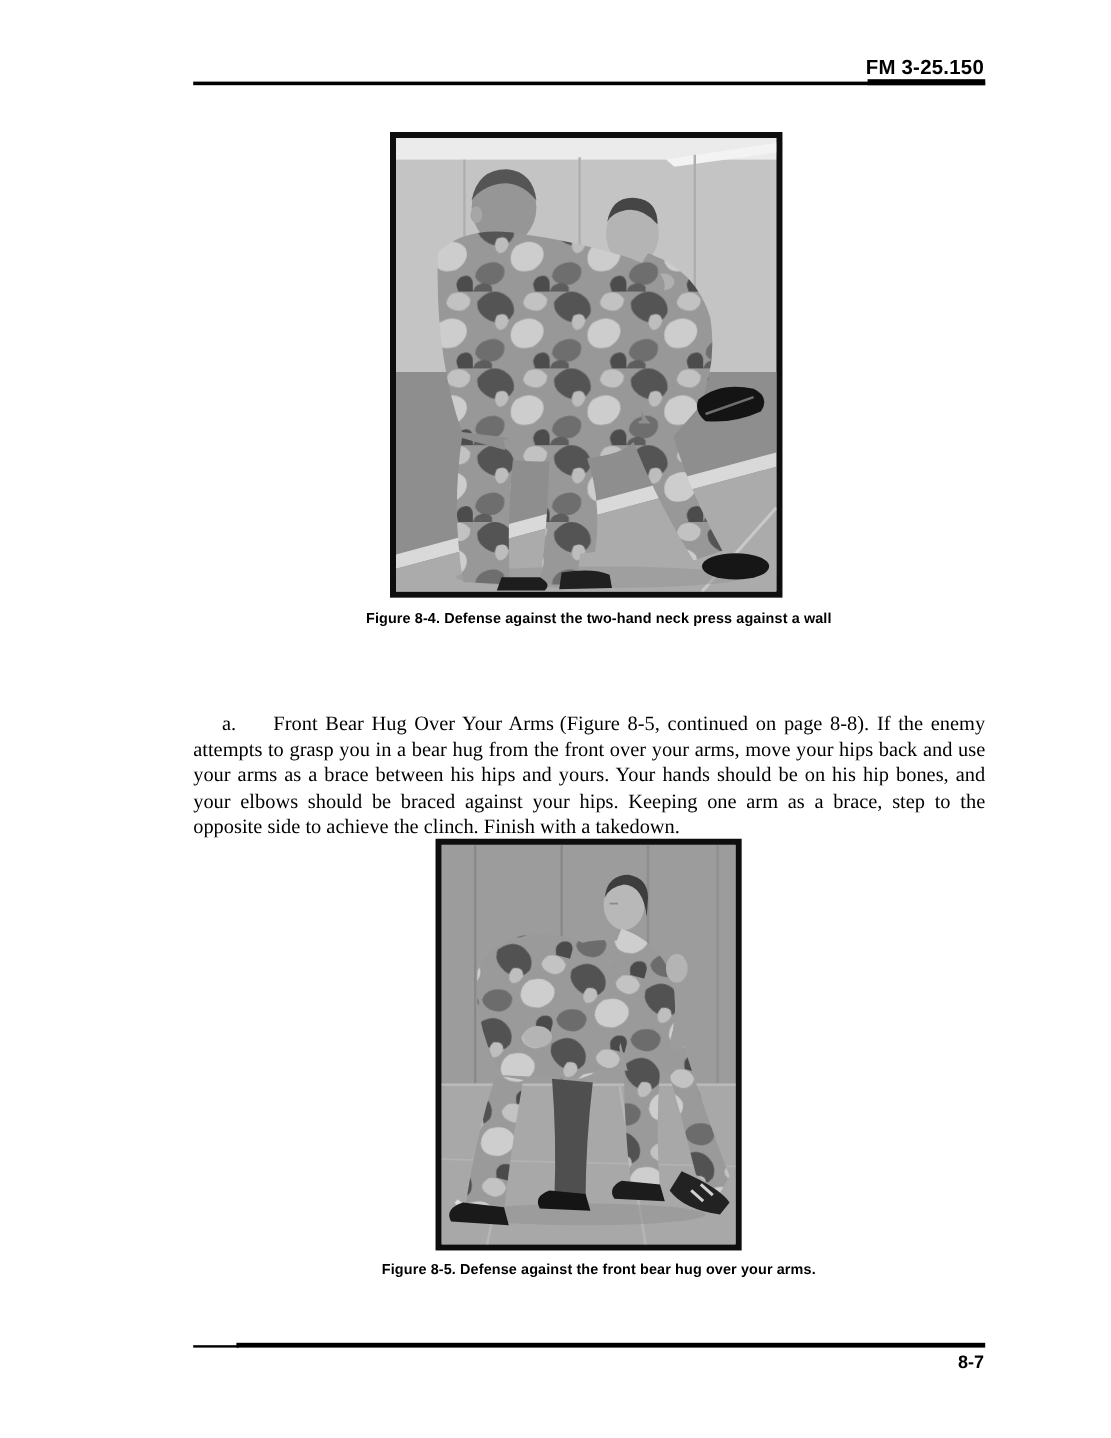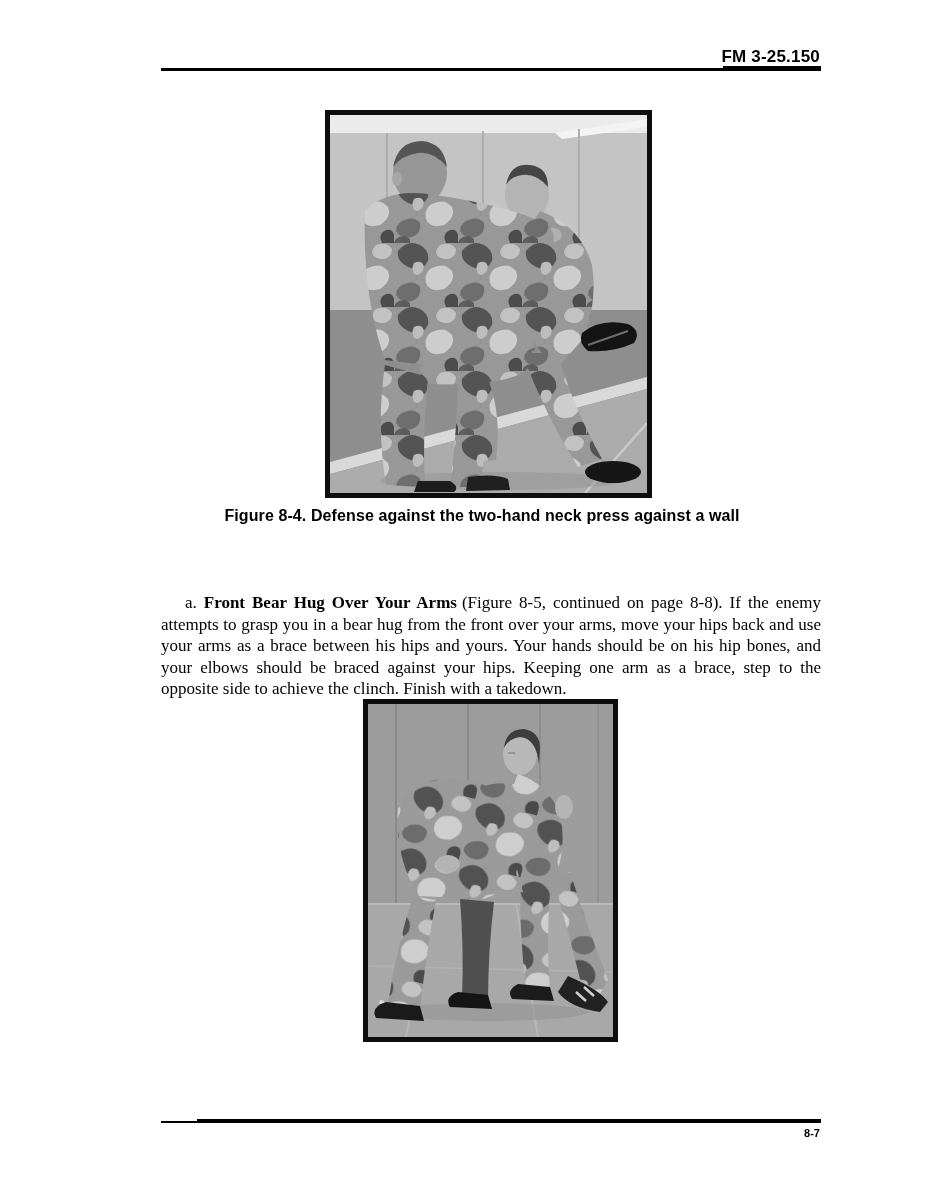--- a/index.html
+++ b/index.html
@@ -15,44 +15,44 @@
     position:absolute; top:48px; right:106px;
     font-family:"Liberation Sans", sans-serif; font-weight:bold; font-size:17px; line-height:17px;
     letter-spacing:.2px;
   }
   
   .fig-frame { position:absolute; border:5px solid #0e0e0e; background:#bdbdbd; }
   .fig-frame svg { display:block; width:100%; height:100%; }
   .fig1 { left:325px; top:110px; width:327px; height:388px; }
   .fig2 { left:363px; top:699px; width:255px; height:343px; }
   .caption {
-    position:absolute; left:152px; width:660px; text-align:center;
-    font-family:"Liberation Sans", sans-serif; font-weight:bold; font-size:16px; line-height:23px;
+    position:absolute; left:169px; width:660px; text-align:center;
+    font-family:"Liberation Sans", sans-serif; font-weight:bold; font-size:12px; line-height:23px;
     letter-spacing:.1px;
   }
   .caption1 { top:504px; }
   .caption2 { top:1047px; }
   
   .section-heading {
     position:absolute; left:161px; top:569px; width:660px;
     font-weight:bold; font-size:17px; line-height:20px; letter-spacing:.2px;
   }
   .section-heading .num { display:inline-block; width:56px; }
   .body-par {
     position:absolute; left:161px; top:592px; width:660px;
     font-size:17px; line-height:21.5px; text-align:justify; text-indent:24px;
   }
   .body-par .lbl { margin-right:7px; }
-  .body-par .b  { font-weight:bold; margin-right:5px; }
+  .body-par .b  { font-weight:normal; margin-right:5px;margin-left:24px; }
   
   .footer-rule-thin { position:absolute; left:161px; top:1121px; width:38px; height:2px; background:#000; }
   .footer-rule { position:absolute; left:197px; top:1119px; width:624px; height:4px; background:#000; }
   .page-number {
     position:absolute; top:1127px; right:106px;
-    font-family:"Liberation Sans", sans-serif; font-weight:bold; font-size:11px;
+    font-family:"Liberation Sans", sans-serif; font-weight:bold; font-size:15px;
   }
 </style>
 </head>
 <body>
 
 <div class="page">
 
   <div class="header-rule"></div>
   <div class="header-rule-thick"></div>
   <div class="header-text">FM 3-25.150</div>
@@ -159,18 +159,19 @@
       <ellipse cx="80" cy="160" rx="12" ry="9" fill="#b4b4b4"></ellipse>
       <ellipse cx="196" cy="103" rx="9" ry="12" fill="#b4b4b4"></ellipse>
       <path d="M152 188 Q152 235 158 285 L182 287 Q178 238 182 190 Z" fill="url(#camoB)"></path>
       <path d="M185 175 Q200 225 212 275 L232 290 240 276 Q222 230 202 168 Z" fill="url(#camoB)"></path>
       <path d="M150 280 Q138 286 144 295 L186 297 L182 283 Z" fill="#1c1c1c"></path>
       <path d="M200 272 Q232 286 240 298 L232 308 Q202 304 190 288 Z" fill="#222222"></path>
       <path d="M208 288 L218 297 M216 283 L226 292" stroke="#d0d0d0" stroke-width="2.5"></path>
     </svg>
   </div>
 
+  <div class="caption caption2">Figure 8-5. Defense against the front bear hug over your arms.</div>
 
   <div class="footer-rule-thin"></div>
   <div class="footer-rule"></div>
   <div class="page-number">8-7</div>
 
 </div>
 
 </body></html>

